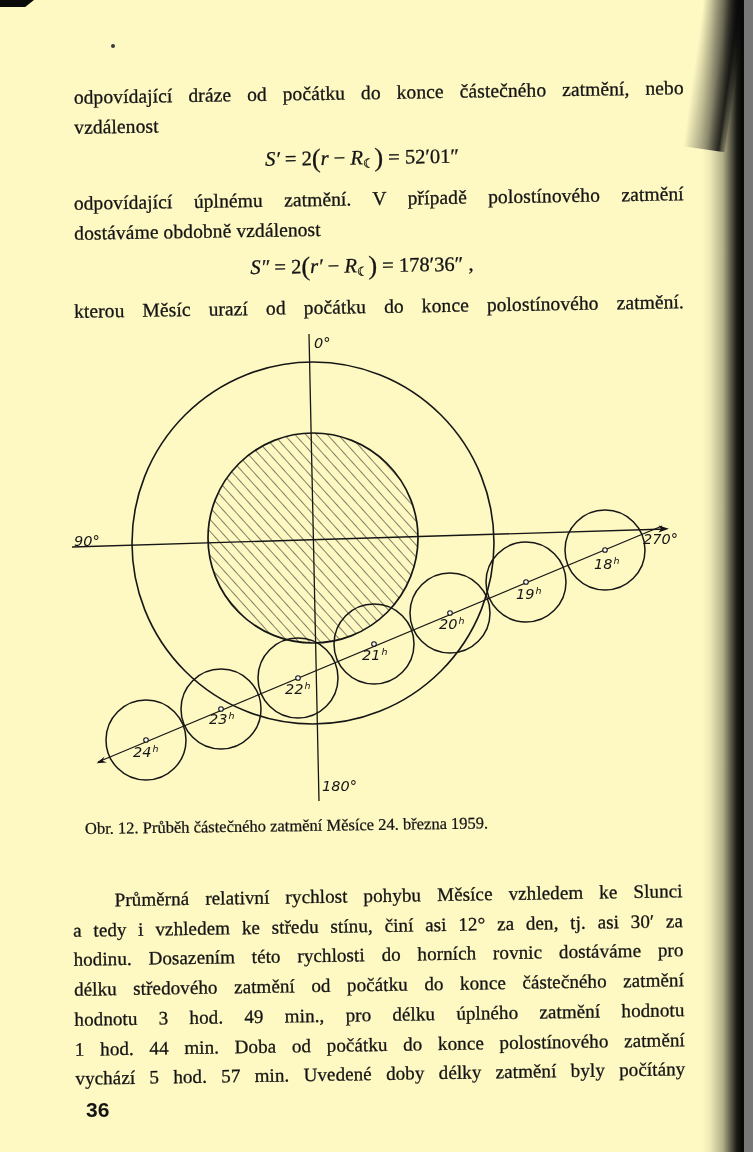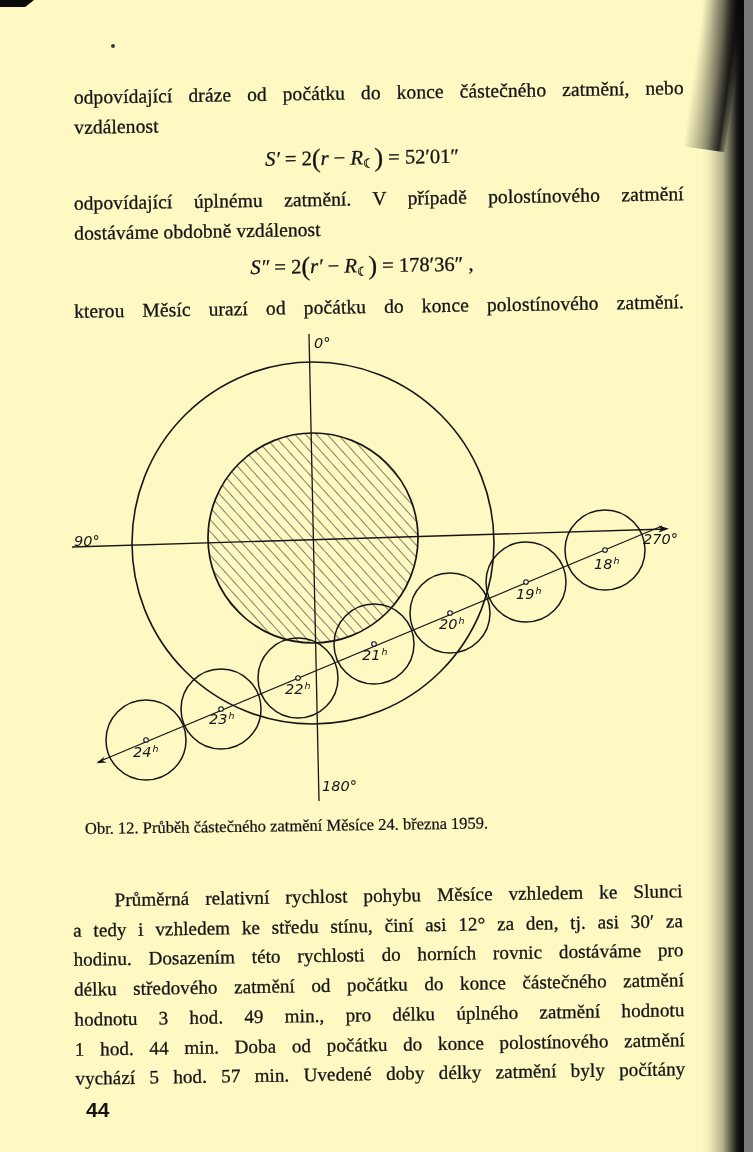--- a/index.html
+++ b/index.html
@@ -151,21 +151,21 @@
   <div class="tblock" style="top:881px; font-size:19px; line-height:29.7px">
     <div class="tline jline" style="text-indent:42px">Průměrná relativní rychlost pohybu Měsíce vzhledem ke Slunci</div>
     <div class="tline jline">a tedy i vzhledem ke středu stínu, činí asi 12° za den, tj. asi 30′ za</div>
     <div class="tline jline">hodinu. Dosazením této rychlosti do horních rovnic dostáváme pro</div>
     <div class="tline jline">délku středového zatmění od počátku do konce částečného zatmění</div>
     <div class="tline jline">hodnotu 3 hod. 49 min., pro délku úplného zatmění hodnotu</div>
     <div class="tline jline">1 hod. 44 min. Doba od počátku do konce polostínového zatmění</div>
     <div class="tline jline">vychází 5 hod. 57 min. Uvedené doby délky zatmění byly počítány</div>
   </div>
 
-  <div class="pagenum">44</div>
+  <div class="pagenum">36</div>
 
   <div class="corner-mark"></div>
   <div class="dot-artifact"></div>
   <div class="edge-shadow-hook"></div>
   <div class="edge-shadow"></div>
   <div class="edge-white"></div>
 
 </div>
 
 </body></html>

